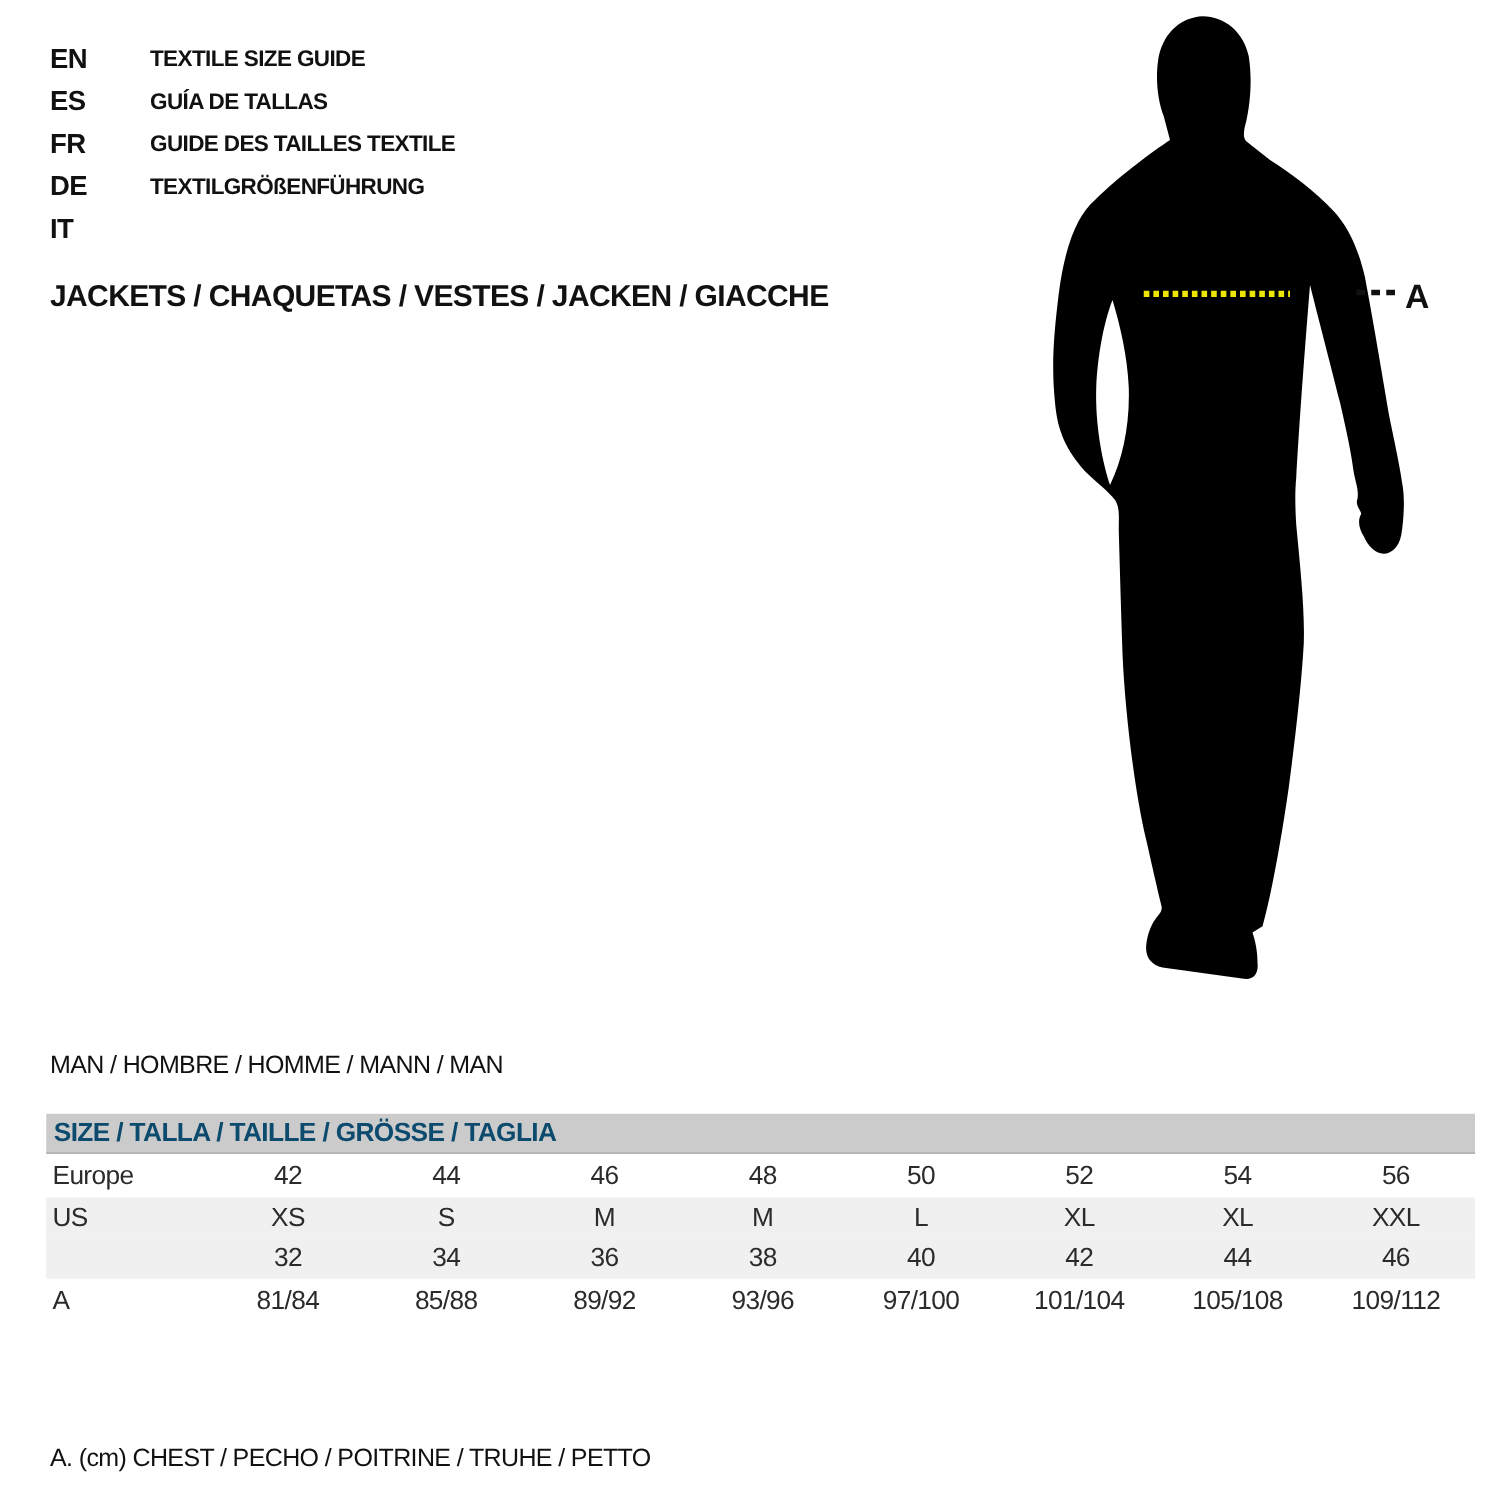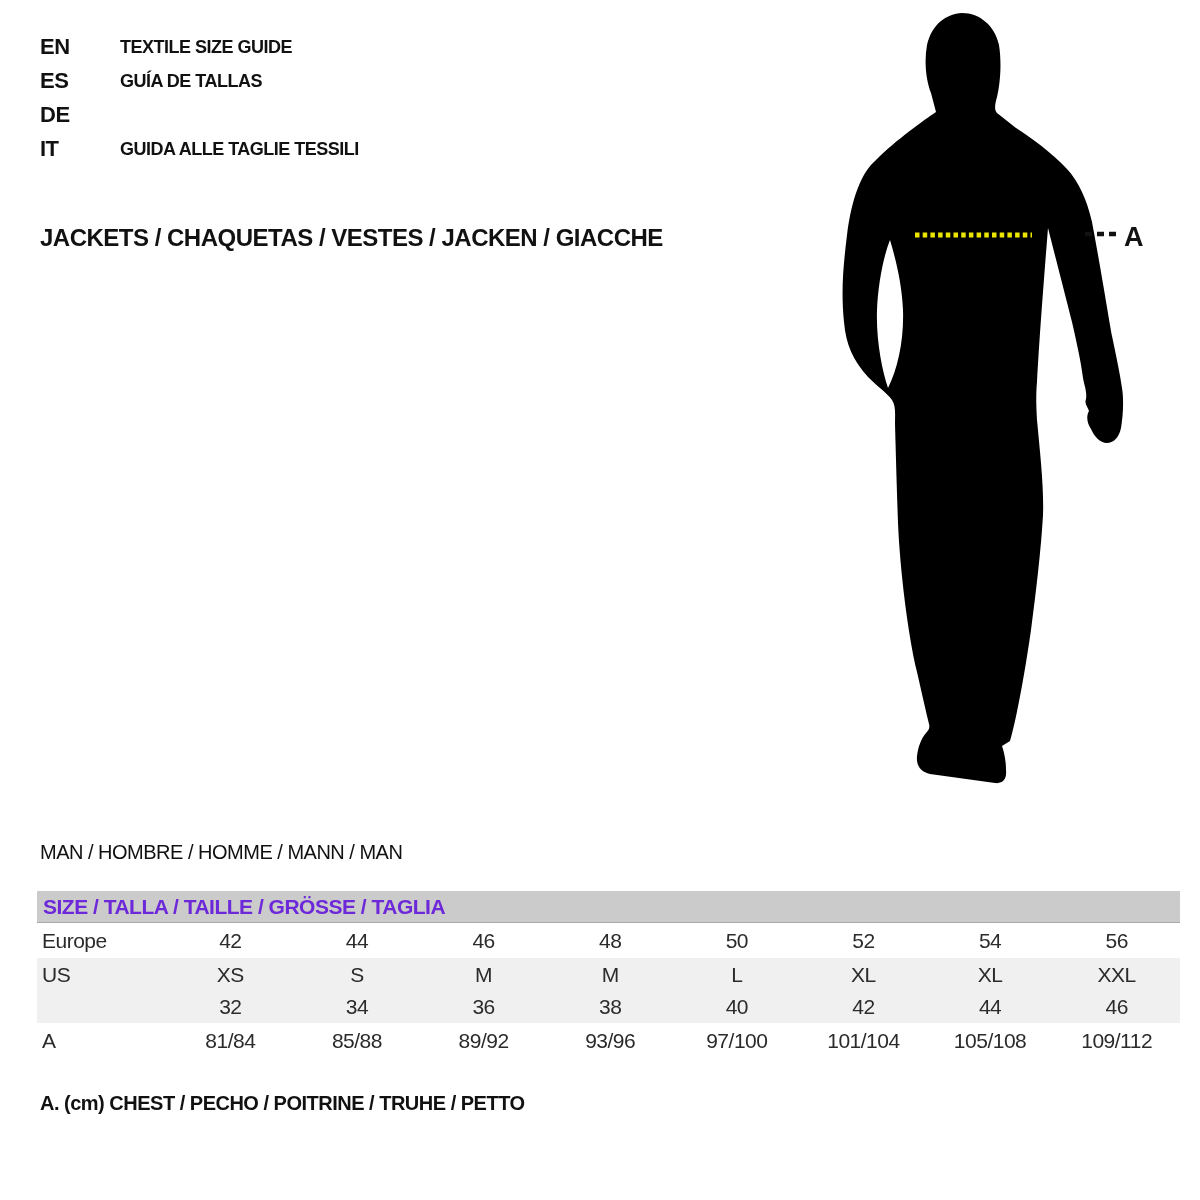--- a/index.html
+++ b/index.html
@@ -17,53 +17,57 @@
   .category-line{font-weight:bold;font-size:24px;letter-spacing:-0.5px;line-height:34px;white-space:nowrap;}
   
   .figure-svg{position:absolute;left:820px;top:0;}
   .figure-svg text{font-family:"Liberation Sans","DejaVu Sans",sans-serif;font-weight:bold;font-size:27px;fill:#111;}
   
   .section-title{position:absolute;left:40px;top:841px;font-weight:normal;font-size:20px;letter-spacing:-0.5px;}
   
   .size-table{position:absolute;left:37px;top:891px;width:1143px;font-size:21px;color:#2b2b2b;letter-spacing:-0.5px;}
   .table-header-bar{
     height:31px;line-height:31px;background:#cbcbcb;border-bottom:1px solid #a8a8a8;
-    padding-left:6px;font-weight:600;color:#6d28d9;font-size:21px;
+    padding-left:6px;font-weight:600;color:#0c4a6e;font-size:21px;
   }
   .table-row{display:grid;grid-template-columns:130px repeat(8,1fr);align-items:center;}
   .table-row.r0{height:35px;}
   .table-row.r1{height:33px;}
   .table-row.r2{height:32px;}
   .table-row.r3{height:36px;}
   .table-row.shaded{background:#f0f0f0;}
   .row-label{padding-left:5px;text-align:left;}
   .cell{text-align:center;}
   
-  .footnote{position:absolute;left:40px;top:1092px;font-weight:bold;font-size:20px;letter-spacing:-0.5px;}
+  .footnote{position:absolute;left:40px;top:1156px;font-weight:normal;font-size:20px;letter-spacing:-0.5px;}
 </style>
 </head>
 <body>
 
 <div class="canvas">
 
   <div class="lang-block">
     <div class="lang-row">
       <span class="lang-code">EN</span>
       <span class="lang-label">TEXTILE SIZE GUIDE</span>
     </div>
     <div class="lang-row">
       <span class="lang-code">ES</span>
       <span class="lang-label">GUÍA DE TALLAS</span>
     </div>
     <div class="lang-row">
+      <span class="lang-code">FR</span>
+      <span class="lang-label">GUIDE DES TAILLES TEXTILE</span>
+    </div>
+    <div class="lang-row">
       <span class="lang-code">DE</span>
+      <span class="lang-label">TEXTILGRÖßENFÜHRUNG</span>
     </div>
     <div class="lang-row">
       <span class="lang-code">IT</span>
-      <span class="lang-label">GUIDA ALLE TAGLIE TESSILI</span>
     </div>
   </div>
 
   <div class="categories">
     <div class="category-line">JACKETS / CHAQUETAS / VESTES / JACKEN / GIACCHE</div>
   </div>
 
   <svg class="figure-svg" width="380" height="800" viewBox="0 0 380 800">
     <path fill="#000" fill-rule="evenodd" d="
       M142,13

